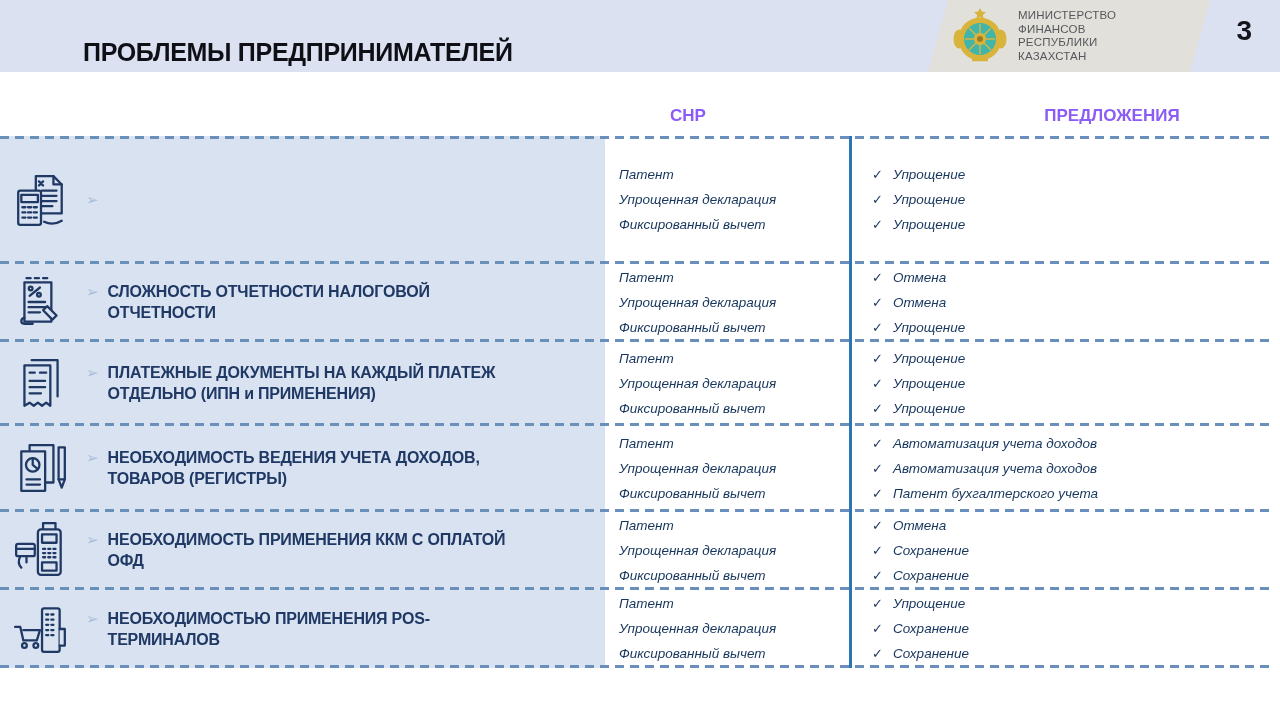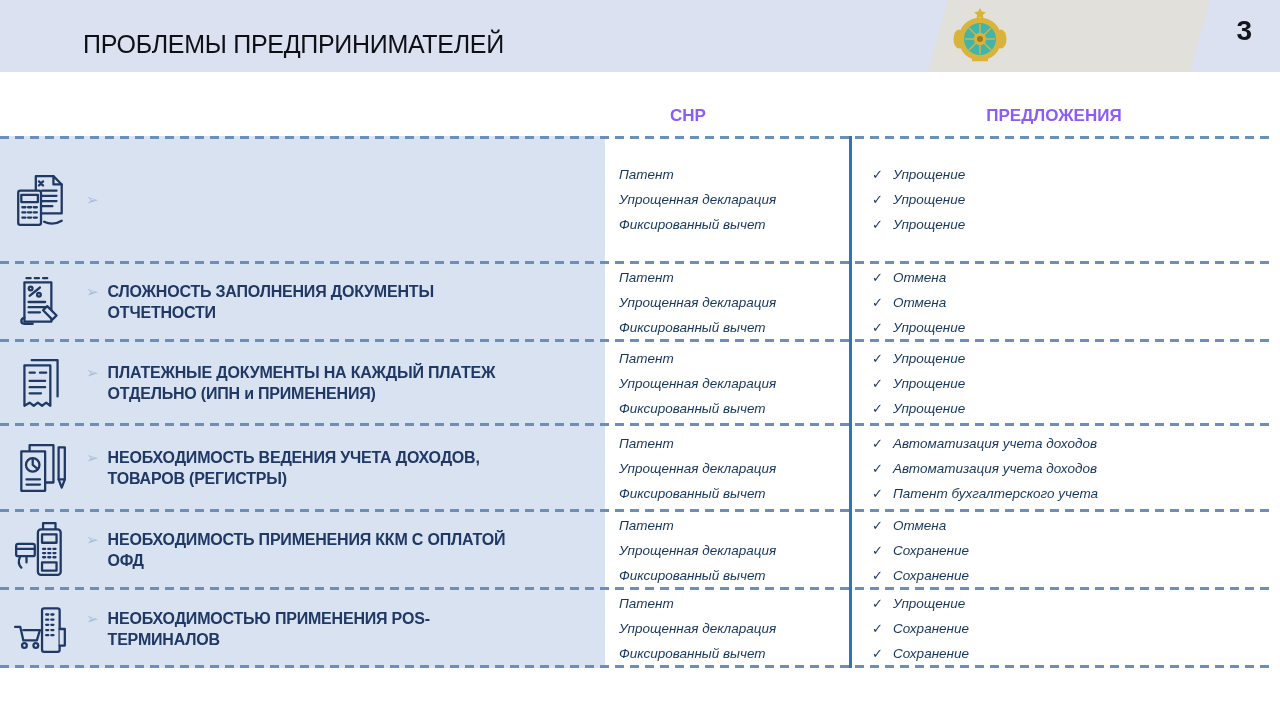--- a/index.html
+++ b/index.html
@@ -1,33 +1,33 @@
 <!DOCTYPE html>
 <html><head>
 <meta charset="utf-8">
 <style>
   html,body{margin:0;padding:0;background:#fff;}
   .slide{position:relative;width:1280px;height:720px;background:#ffffff;
          font-family:"Liberation Sans",sans-serif;overflow:hidden;}
 
   
   .header{position:absolute;left:0;top:0;width:1280px;height:72px;background:#dbe1f1;}
-  .title{position:absolute;left:83px;top:8px;height:72px;display:flex;align-items:center;
-         font-size:25px;font-weight:400;color:#0f0f16;letter-spacing:-0.3px;white-space:nowrap;}
+  .title{position:absolute;left:83px;top:16px;height:72px;display:flex;align-items:center;
+         font-size:25px;font-weight:700;color:#0f0f16;letter-spacing:-0.3px;white-space:nowrap;}
   .band{position:absolute;left:928px;top:0;width:282px;height:72px;background:#e1e0da;
         clip-path:polygon(20px 0,282px 0,262px 72px,0 72px);
         display:flex;align-items:center;}
   .emblem-box{margin-left:24px;width:56px;height:58px;flex:0 0 56px;}
   .ministry{margin-left:10px;font-size:11.5px;line-height:13.5px;color:#57585c;letter-spacing:0.2px;}
   .page-num{position:absolute;right:28px;top:15px;font-size:28px;font-weight:700;color:#14141c;}
 
   
   .colhead{position:absolute;top:106px;font-size:17px;font-weight:700;color:#8b5cf6;text-align:center;}
   .colhead-snr{left:638px;width:100px;}
-  .colhead-prop{left:944px;width:220px;}
+  .colhead-prop{left:1002px;width:220px;}
 
   
   .table{position:absolute;left:0;top:136px;width:1280px;height:532px;}
   .left-panel{position:absolute;left:0;top:0;width:605px;height:532px;background:#d8e2f1;}
   .vline{position:absolute;left:849px;top:0;width:3px;height:532px;background:#2e75b6;}
   .hline{position:absolute;left:0;width:1270px;height:3px;
          background:repeating-linear-gradient(90deg,#6a8fba 0 9px,transparent 9px 15px);}
 
   .row{position:absolute;left:0;width:1280px;display:flex;}
   .cell-left{width:605px;flex:0 0 605px;display:flex;align-items:center;box-sizing:border-box;
@@ -77,20 +77,26 @@
               <line x1="28" y1="32" x2="39" y2="43"></line>
             <line x1="28" y1="32" x2="39" y2="21"></line>
               <line x1="28" y1="32" x2="17" y2="43"></line>
           </g>
           <circle cx="28" cy="32" r="6.2" fill="#d8b43c"></circle>
           <circle cx="28" cy="32" r="3" fill="#9a7d22"></circle>
           <path d="M28 1l1.8 3.6 4 .6-2.9 2.8.7 4L28 10.1 24.4 12l.7-4-2.9-2.8 4-.6z" fill="#d8b43c"></path>
           <path d="M20 53h16" stroke="#d8b43c" stroke-width="2.5"></path>
         </svg>
       </span>
+      <div class="ministry">
+        <div>МИНИСТЕРСТВО</div>
+        <div>ФИНАНСОВ</div>
+        <div>РЕСПУБЛИКИ</div>
+        <div>КАЗАХСТАН</div>
+      </div>
     </div>
     <div class="page-num">3</div>
   </div>
 
   <div class="colhead colhead-snr">СНР</div>
   <div class="colhead colhead-prop">ПРЕДЛОЖЕНИЯ</div>
 
   <div class="table">
     <div class="left-panel"></div>
     <div class="vline"></div>
@@ -146,21 +152,21 @@
               <circle cx="26" cy="21" r="1.8"></circle>
               <path d="M17 22l10-8"></path>
             <path d="M16 28h16M16 33h16M16 38h11"></path>
             <path d="M12 43c-4 1-4 6 0 6h8"></path>
             <path d="M34 32l9 9-4 4-9-9z" fill="#d8e2f1"></path>
           </svg>
         </span>
         <div class="prob">
           <span class="bullet">➢</span>
           <div class="prob-text">
-            <span>СЛОЖНОСТЬ ЗАПОЛНЕНИЯ ДОКУМЕНТЫ ОТЧЕТНОСТИ</span>
+            <span>СЛОЖНОСТЬ ОТЧЕТНОСТИ НАЛОГОВОЙ ОТЧЕТНОСТИ</span>
           </div>
         </div>
       </div>
       <div class="cell-mid">
         <div class="snr-line">Патент</div>
         <div class="snr-line">Упрощенная декларация</div>
         <div class="snr-line">Фиксированный вычет</div>
       </div>
       <div class="cell-right">
         <div class="prop-line">

